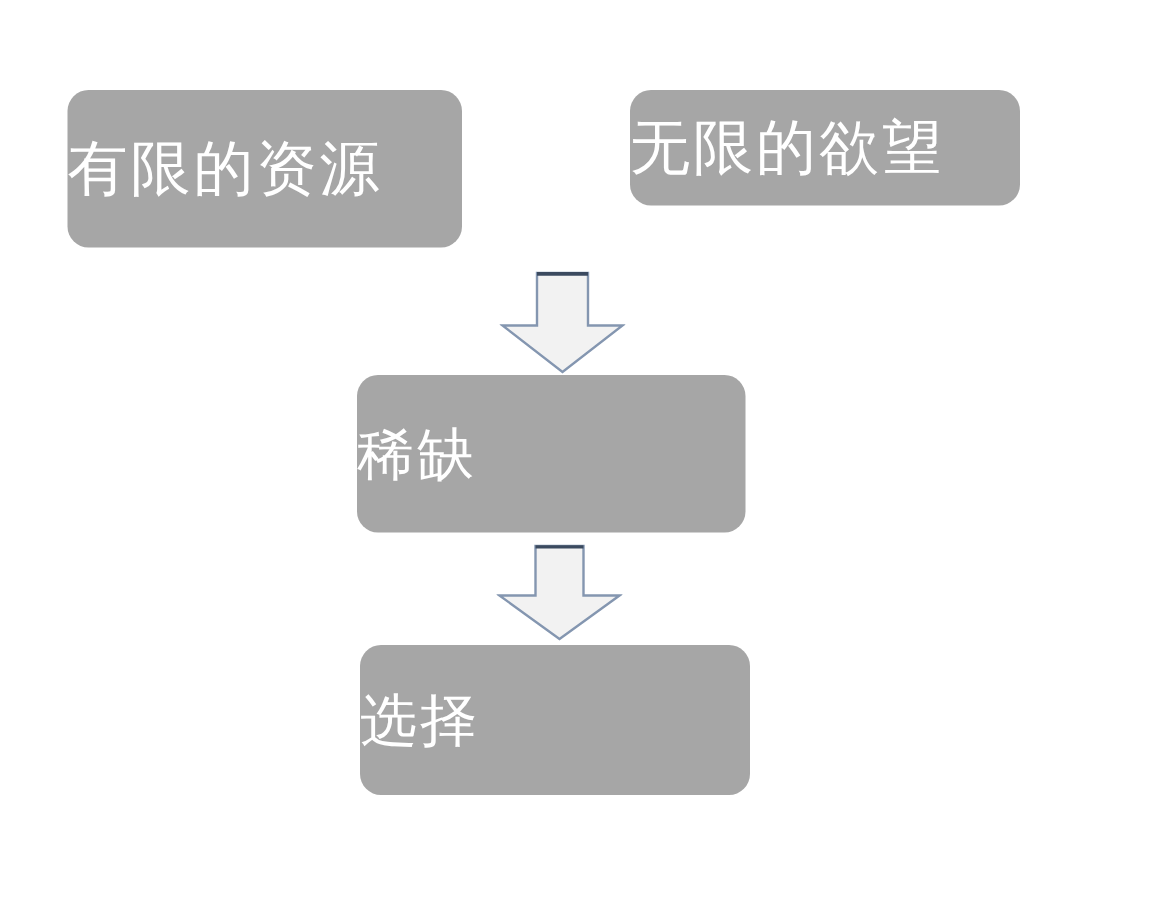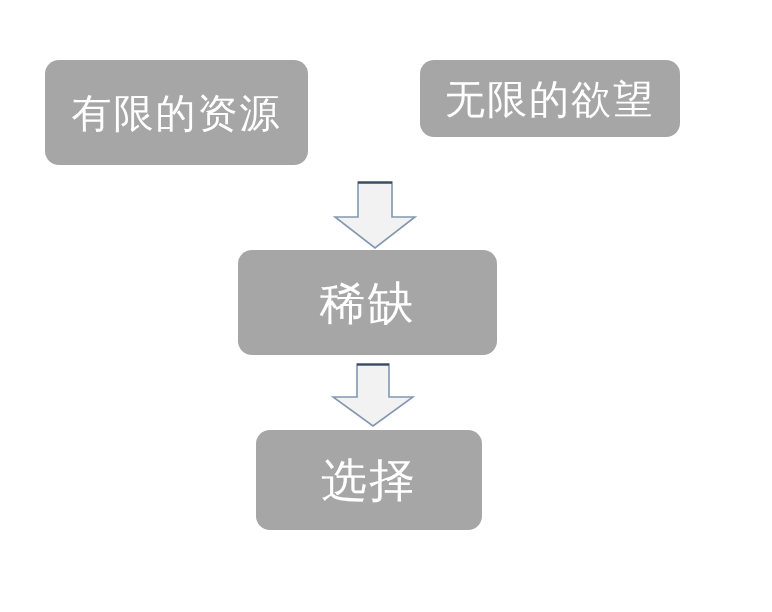--- a/index.html
+++ b/index.html
@@ -19,21 +19,21 @@
     overflow: hidden;
   }
 
   
   .node-box {
     position: absolute;
     background: #a6a6a6;
     border-radius: 14px;
     display: flex;
     align-items: center;
-    justify-content: center;
+    justify-content: flex-start;
     box-sizing: border-box;
   }
   .node-label {
     color: #ffffff;
     font-family: "DejaVu Serif", "Liberation Serif", serif;
     font-weight: 400;
     line-height: 1;
     letter-spacing: 2px;
     white-space: nowrap;
     text-align: center;
@@ -43,30 +43,30 @@
   #box-limited-resources {
     left: 45px;  top: 60px;  width: 263px; height: 105px;
   }
   #box-unlimited-desires {
     left: 420px; top: 60px;  width: 260px; height: 77px;
   }
   #box-scarcity {
     left: 238px; top: 250px; width: 259px; height: 105px;
   }
   #box-choice {
-    left: 256px; top: 430px; width: 226px; height: 100px;
+    left: 240px; top: 430px; width: 260px; height: 100px;
   }
 
   #box-limited-resources .node-label,
   #box-unlimited-desires .node-label {
     font-size: 40px;
   }
   #box-scarcity .node-label,
   #box-choice .node-label {
-    font-size: 46px;
+    font-size: 38px;
   }
 
   
   #vs-label {
     position: absolute;
     left: 330px;
     top: 92px;
     width: 82px;
     text-align: center;
     color: #000000;

